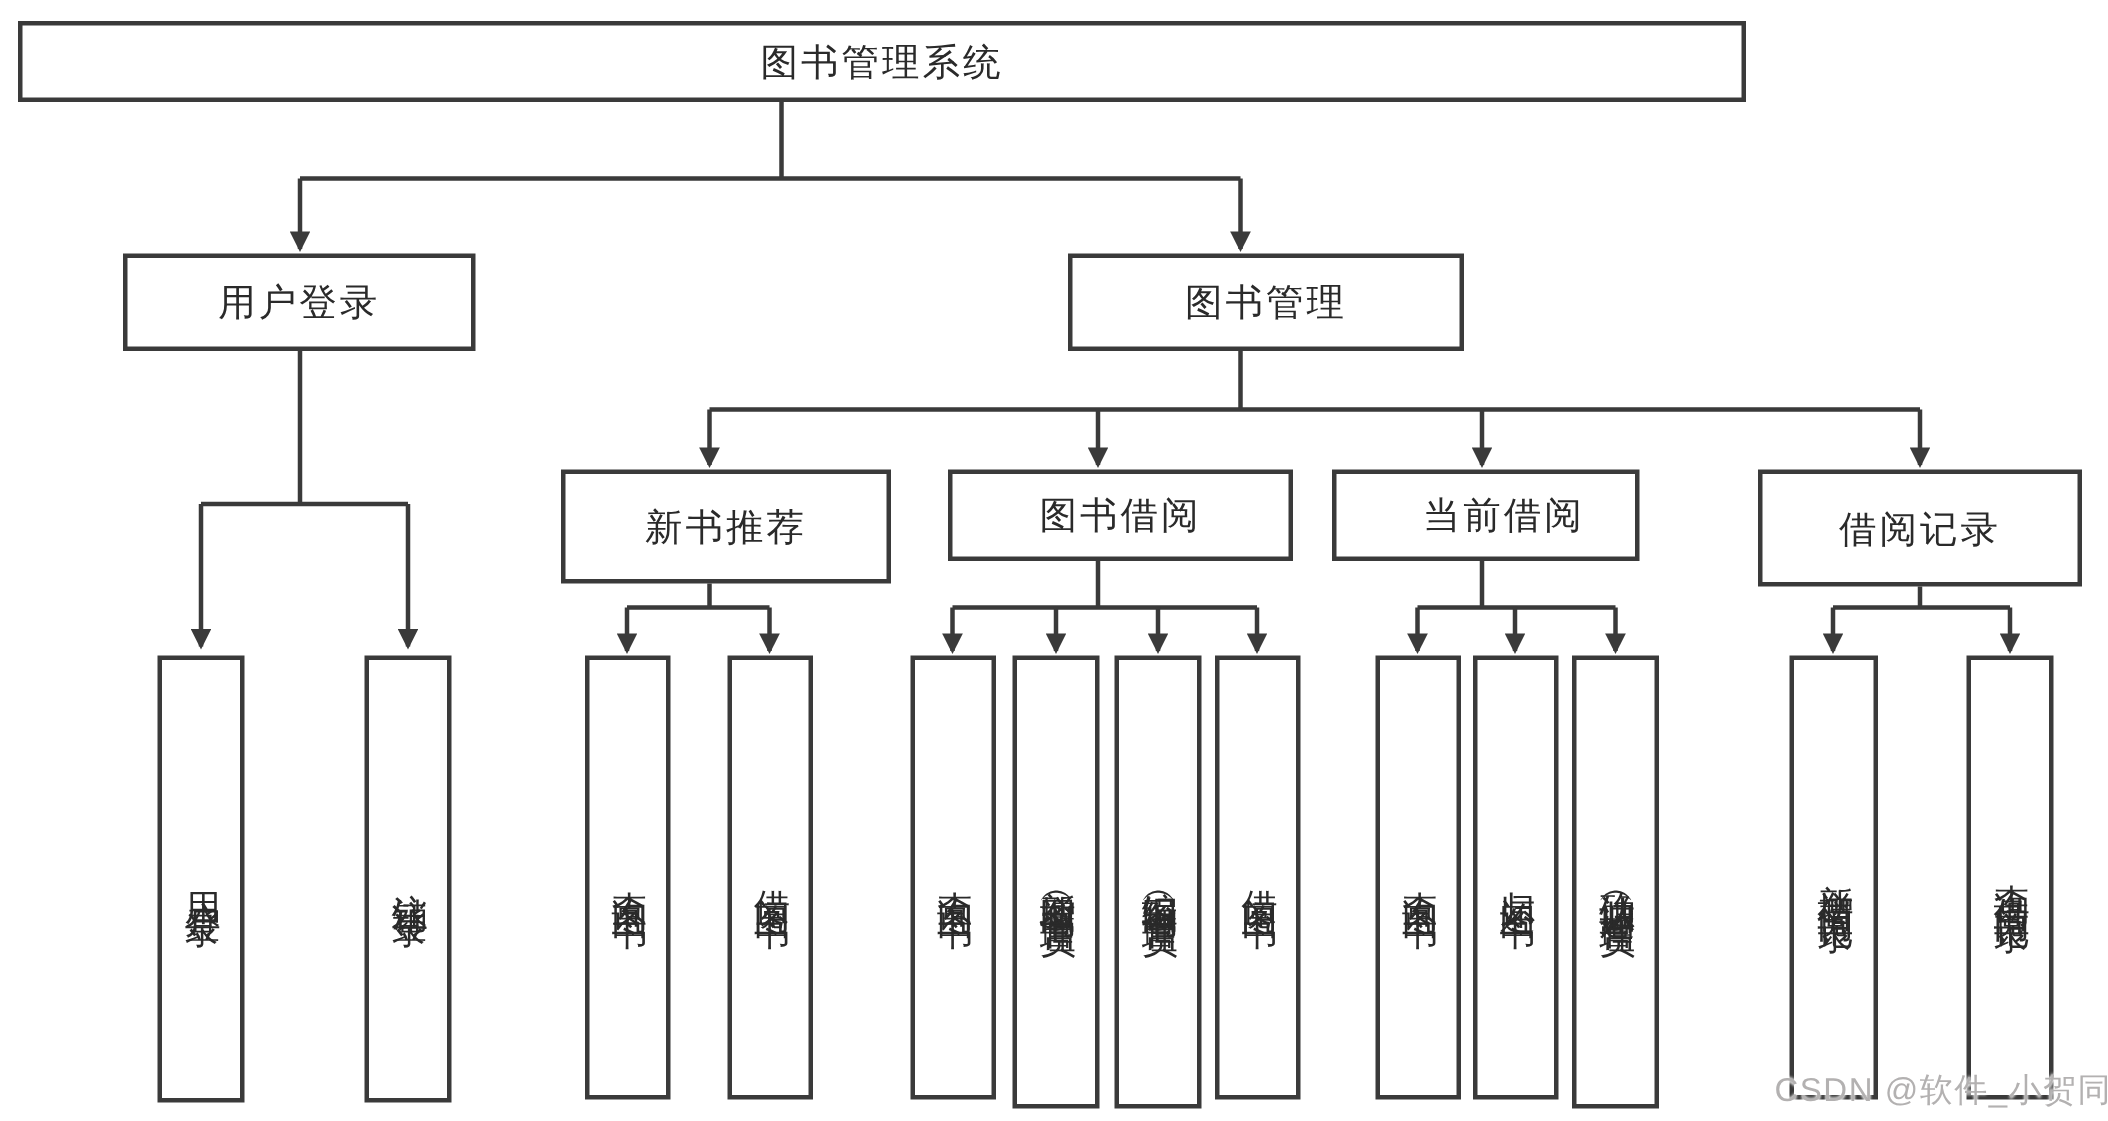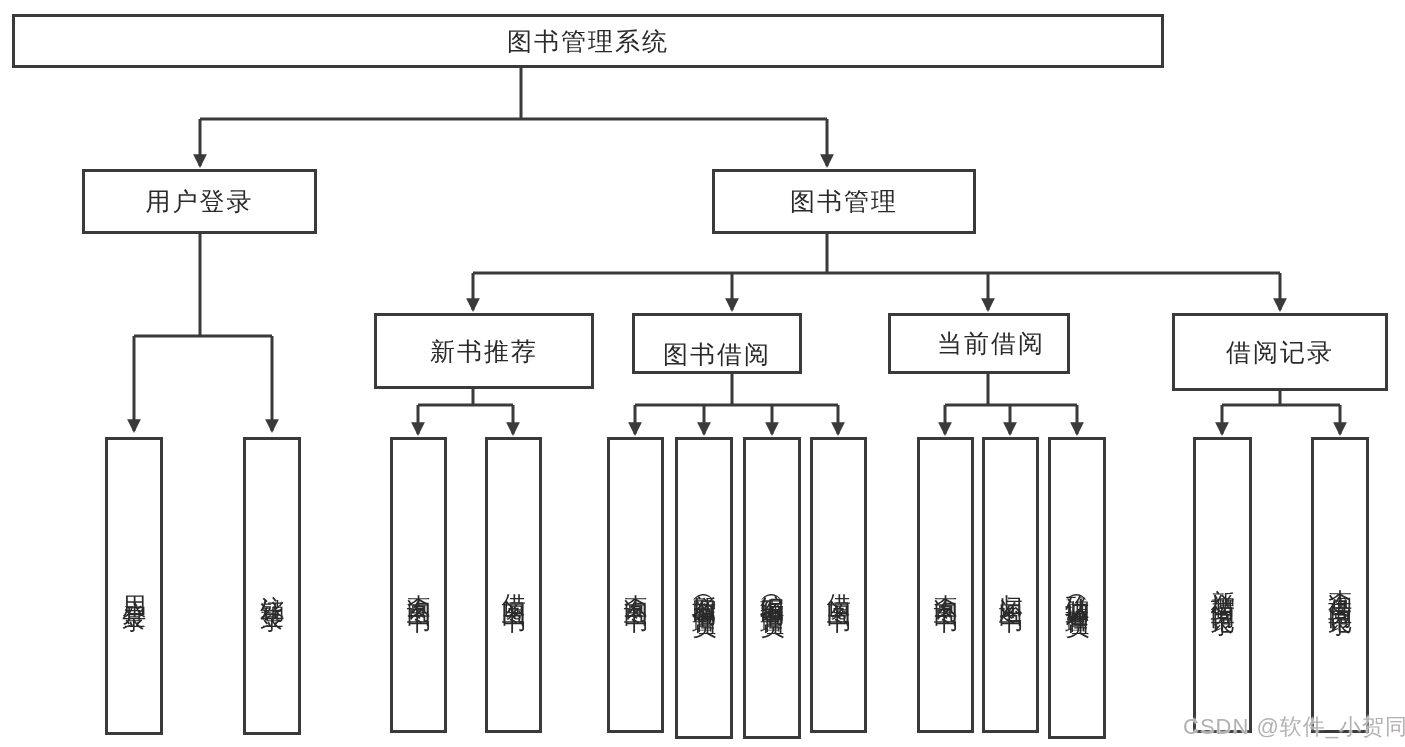--- a/index.html
+++ b/index.html
@@ -118,24 +118,24 @@
   <div class="node h" style="left:82px; top:169px; width:235px; height:65px;">
     <span>用户登录</span>
   </div>
   <div class="node h" style="left:712px; top:169px; width:264px; height:65px;">
     <span>图书管理</span>
   </div>
 
   <div class="node h" style="left:374px; top:313px; width:220px; height:76px;text-align:center;">
     <span>新书推荐</span>
   </div>
-  <div class="node h" style="left:632px; top:313px; width:170px; height:61px;align-items:flex-end;">
+  <div class="node h" style="left:632px; top:313px; width:230px; height:61px;">
     <span>图书借阅</span>
   </div>
-  <div class="node h" style="left:888px; top:313px; width:182px; height:61px;padding-left:24px;">
+  <div class="node h" style="left:888px; top:313px; width:205px; height:61px;padding-left:24px;">
     <span>当前借阅</span>
   </div>
   <div class="node h" style="left:1172px; top:313px; width:216px; height:78px;">
     <span>借阅记录</span>
   </div>
 
   <div class="node v" style="left:105px; top:437px; width:58px; height:298px;">
     <span>用户登录</span>
   </div>
   <div class="node v" style="left:243px; top:437px; width:58px; height:298px;">

